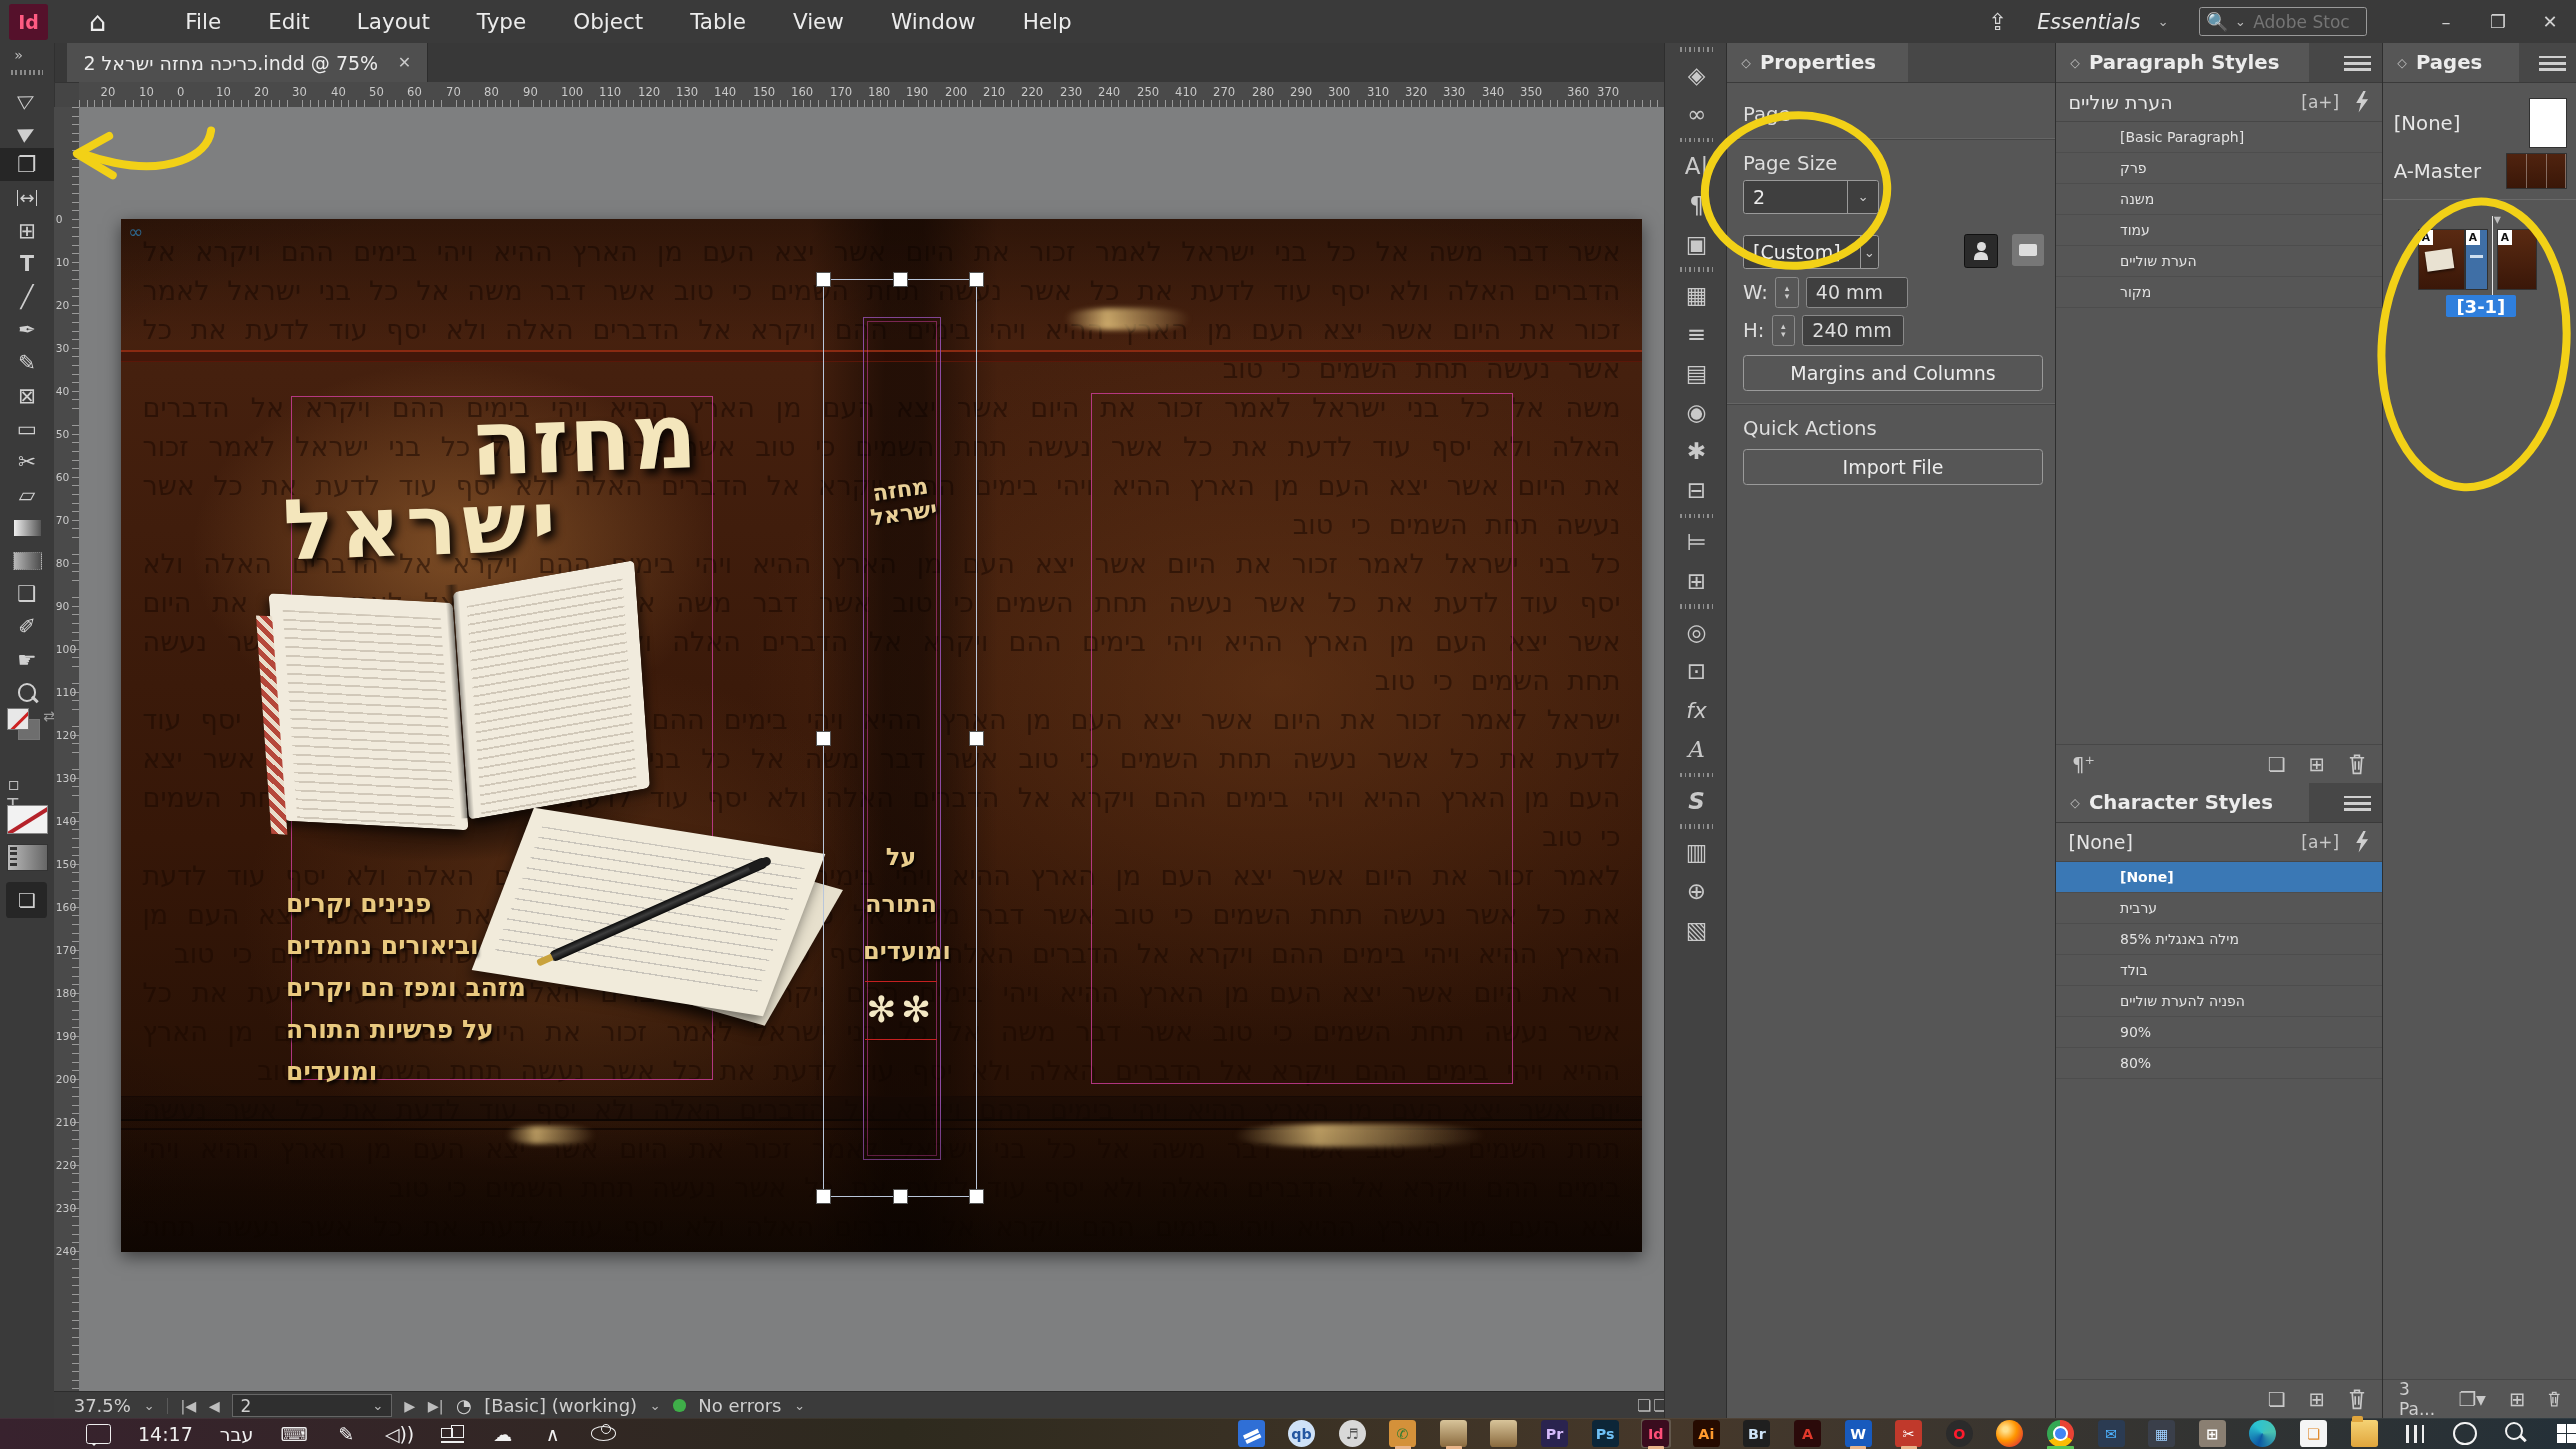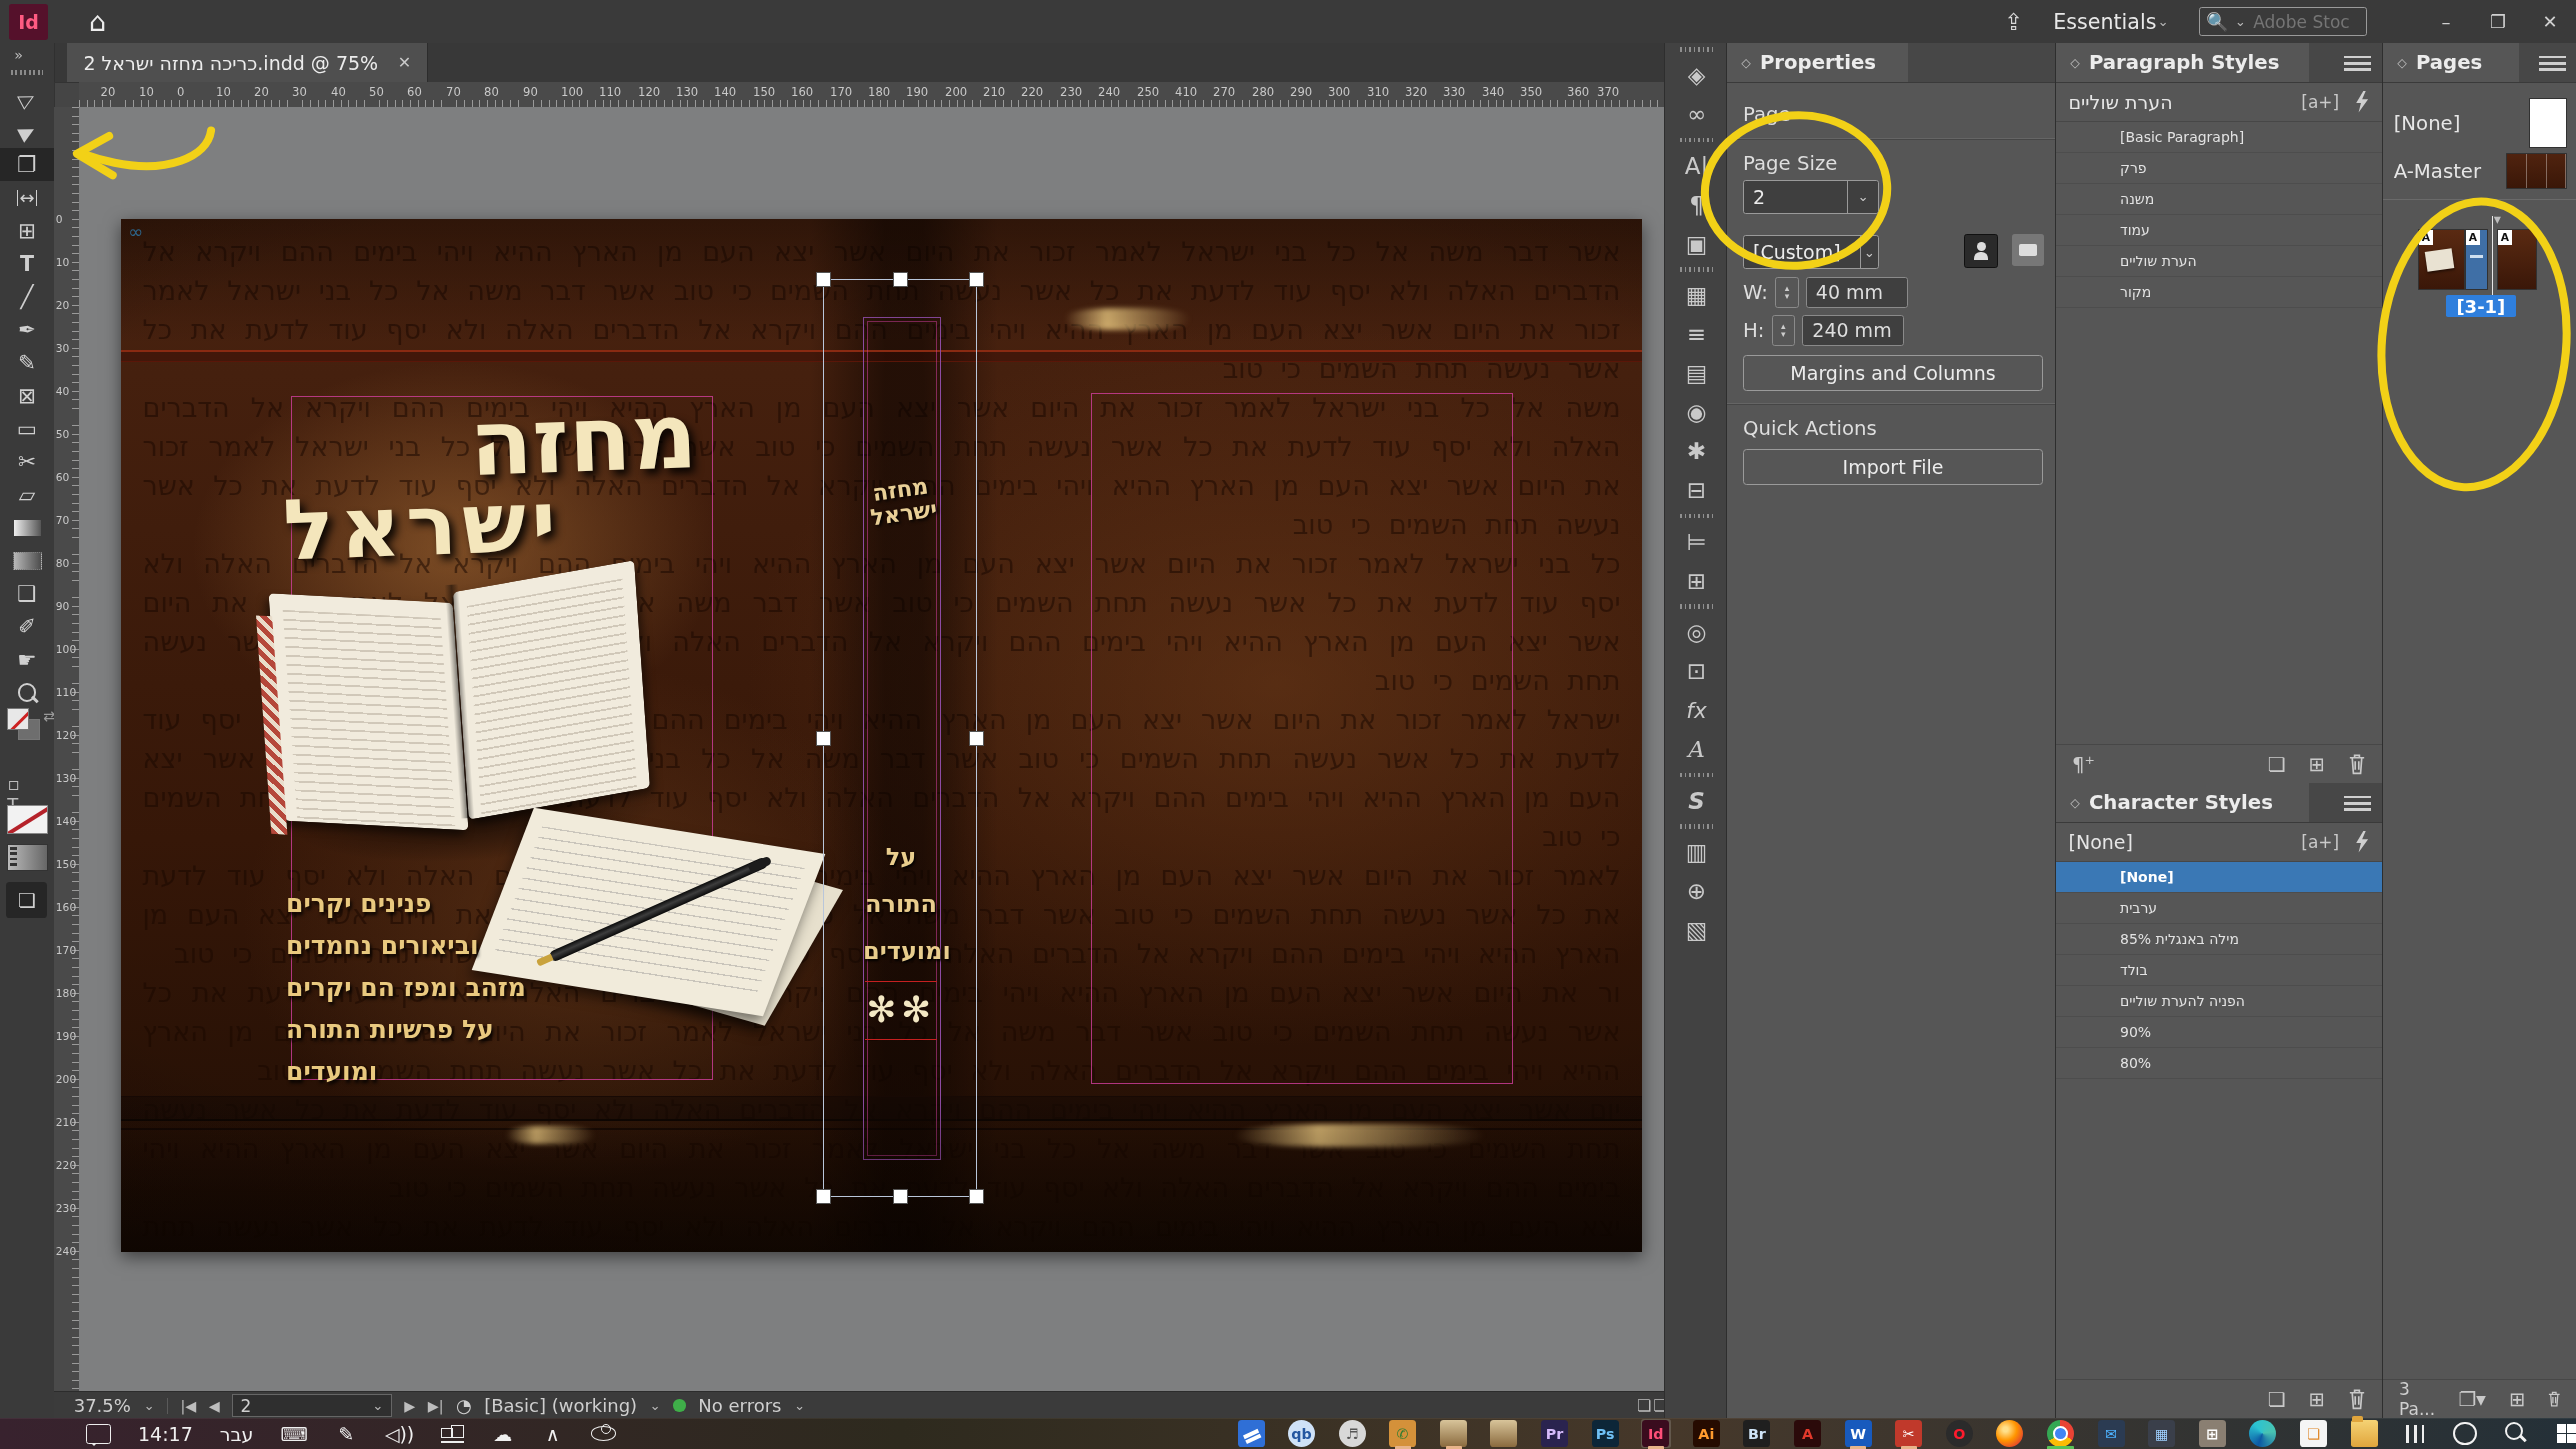--- a/index.html
+++ b/index.html
@@ -9,21 +9,21 @@
 
   
   #titlebar{position:absolute;left:0;top:0;width:2576px;height:43px;background:#3a3a3a;display:flex;align-items:center;}
   #id-logo{width:39px;height:36px;margin-left:9px;background:#55112b;color:#ff5b82;font-weight:bold;
            font-size:19px;display:flex;align-items:center;justify-content:center;border-radius:2.7px;}
   #home-icon{margin-left:41px;font-size:27px;color:#ececec;}
   #menus{display:flex;margin-left:79px;gap:47px;font-size:21.5px;color:#ececec;}
   .menu-item{cursor:default;}
   #tb-right{margin-left:auto;display:flex;align-items:center;gap:30px;}
   #share-icon{font-size:23px;color:#d8d8d8;}
-  #workspace{font-size:20.6px;color:#e8e8e8;display:flex;align-items:center;gap:1px;}
+  #workspace{font-size:20.6px;color:#e8e8e8;display:flex;align-items:center;gap:17px;font-style:italic;}
   .chev{font-size:13.4px;color:#bbb;}
   #searchbox{width:152px;height:27px;border:0.9px solid #9a9a9a;border-radius:2.7px;display:flex;align-items:center;
              padding:0 7.2px;gap:5.4px;color:#9f9f9f;font-size:18px;background:transparent;}
   #searchbox input{background:transparent;border:0;outline:0;color:#bbb;font-size:17px;width:98px;font-family:inherit;}
   #win-btns{display:flex;margin-left:23px;}
   .win-btn{width:52px;height:43px;display:flex;align-items:center;justify-content:center;font-size:18px;color:#d0d0d0;}
 
   
   #tabbar{position:absolute;left:54px;top:43px;width:1610px;height:39px;background:#383838;border-bottom:0.9px solid #2c2c2c;}
   #doc-tab{position:absolute;left:13.4px;top:0;height:39px;background:#4f4f4f;display:flex;align-items:center;
@@ -270,20 +270,32 @@
   #annot{position:absolute;left:0;top:0;width:2576px;height:1449px;pointer-events:none;}
 </style>
 </head>
 <body>
 
 <div id="app">
 
   <div id="titlebar">
     <div id="id-logo">Id</div>
     <div id="home-icon">⌂</div>
+    <div id="menus">
+
+    <div class="menu-item">File</div>
+        <div class="menu-item">Edit</div>
+        <div class="menu-item">Layout</div>
+        <div class="menu-item">Type</div>
+        <div class="menu-item">Object</div>
+        <div class="menu-item">Table</div>
+        <div class="menu-item">View</div>
+        <div class="menu-item">Window</div>
+        <div class="menu-item">Help</div>
+      </div>
     <div id="tb-right">
       <div id="share-icon">⇪</div>
       <div id="workspace">
         <span>Essentials</span>
         <span class="chev">⌄</span>
       </div>
       <div id="searchbox">
         <span>🔍</span>
         <span class="chev">⌄</span>
         <input placeholder="Adobe Stock" style="">

